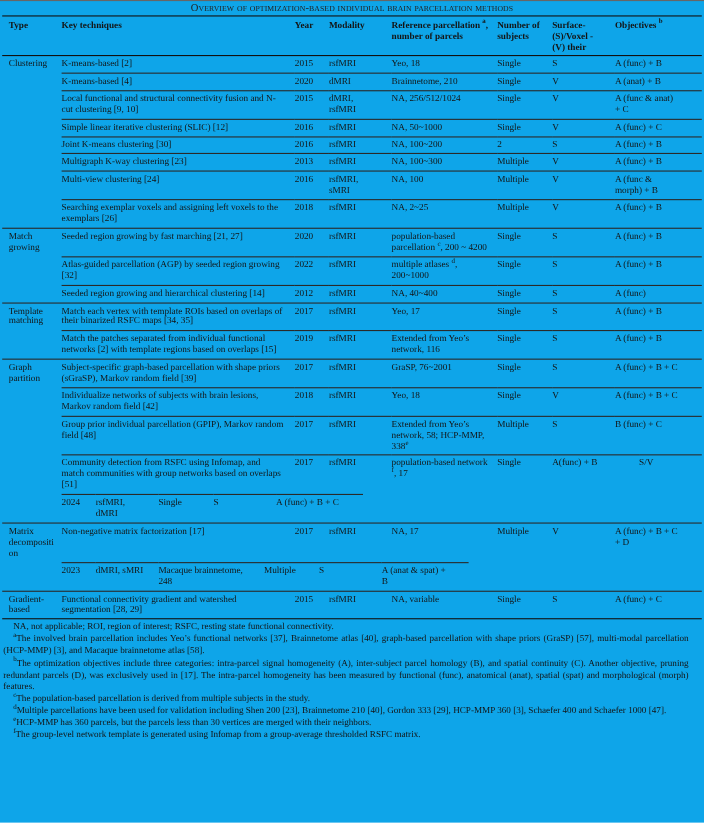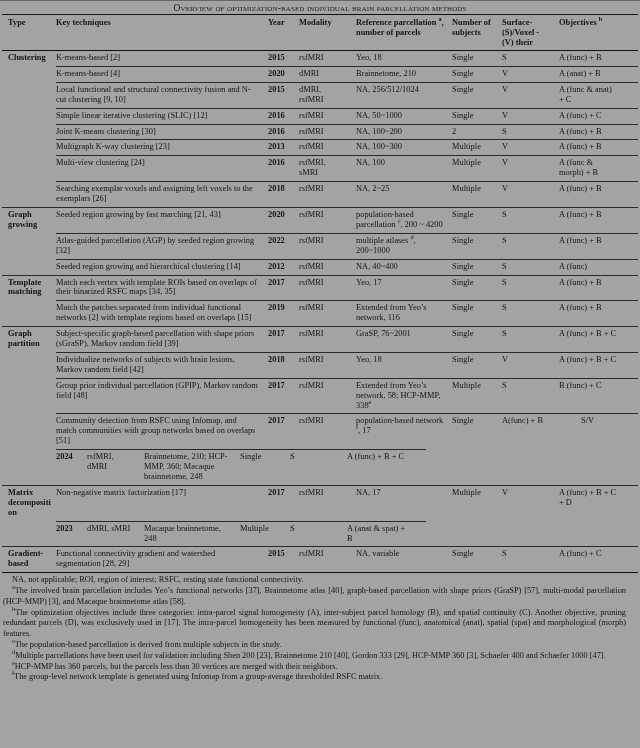--- a/index.html
+++ b/index.html
@@ -1,34 +1,34 @@
 <!DOCTYPE html>
 <html><head>
 <meta charset="utf-8">
 <style>
   * { box-sizing: border-box; }
   html,body { margin:0; padding:0; background:#fff; }
   .page {
-    width:640px; height:748px; background:#a3a3a3; overflow:hidden; position:relative;
+    width:640px; height:748px; background:#0ea5e9; overflow:hidden; position:relative;
     font-family:"Liberation Serif","DejaVu Serif",serif; color:#141414;
     border-top:1px solid #666;
   }
   .caption {
     text-align:center; font-variant:small-caps; font-size:9.6px; line-height:12px;
     padding-top:1px; color:#222; letter-spacing:0.1px;
   }
   .tbl { margin:0 2px; border-top:1.5px solid #111; border-bottom:1.5px solid #111; }
   .row { display:flex; align-items:stretch; }
   .c {
     font-size:8.4px; line-height:9.9px; padding:2px 8px 3px 0;
     overflow-wrap:break-word; word-wrap:break-word;
   }
-  .c.type { width:54px;  padding-left:6px; padding-right:3px; font-weight:bold; }
+  .c.type { width:54px;  padding-left:6px; padding-right:3px; font-weight:normal; }
   .c.tech { width:212px; padding-right:10px; }
-  .c.year { width:31px;  padding-right:2px;font-weight:bold; }
+  .c.year { width:31px;  padding-right:2px; }
   .c.mod  { width:57px;  padding-right:12px; }
   .c.ref  { width:96px;  padding-right:8px; }
   .c.subj { width:50px;  padding-right:4px; }
   .c.sv   { width:57px;  padding-right:14px; }
   .c.obj  { width:79px;  padding-right:20px; }
   .header { border-bottom:1.5px solid #111; }
   .header .c { font-weight:bold; padding-top:3px; padding-bottom:2px; line-height:10px; }
   .group { border-top:1px solid #2a2a2a; }
   .group.first { border-top:0; }
   .group .row + .row .c:not(.type) { border-top:1px solid #2a2a2a; }
@@ -137,22 +137,22 @@
         <div class="c mod">rsfMRI</div>
         <div class="c ref">NA, 2~25</div>
         <div class="c subj">Multiple</div>
         <div class="c sv">V</div>
         <div class="c obj">A (func) + B</div>
       </div>
     </div>
 
     <div class="group">
       <div class="row">
-        <div class="c type">Graph growing</div>
-        <div class="c tech">Seeded region growing by fast marching [21, 43]</div>
+        <div class="c type">Match growing</div>
+        <div class="c tech">Seeded region growing by fast marching [21, 27]</div>
         <div class="c year">2020</div>
         <div class="c mod">rsfMRI</div>
         <div class="c ref">population-based parcellation <sup>c</sup>, 200 ~ 4200</div>
         <div class="c subj">Single</div>
         <div class="c sv">S</div>
         <div class="c obj">A (func) + B</div>
       </div>
       <div class="row">
         <div class="c type"></div>
         <div class="c tech">Atlas-guided parcellation (AGP) by seeded region growing [32]</div>
@@ -236,21 +236,20 @@
         <div class="c mod">rsfMRI</div>
         <div class="c ref">population-based network <sup>f</sup>, 17</div>
         <div class="c subj">Single</div>
         <div class="c obj">A(func) + B</div>
         <div class="c sv">S/V</div>
       </div>
       <div class="row">
         <div class="c type"></div>
         <div class="c year">2024</div>
         <div class="c mod">rsfMRI, dMRI</div>
-        <div class="c ref">Brainnetome, 210; HCP-MMP, 360; Macaque brainnetome, 248</div>
         <div class="c subj">Single</div>
         <div class="c sv">S</div>
         <div class="c obj">A (func) + B + C</div>
       </div>
     </div>
 
     <div class="group">
       <div class="row">
         <div class="c type">Matrix decomposition</div>
         <div class="c tech">Non-negative matrix factorization [17]</div>

